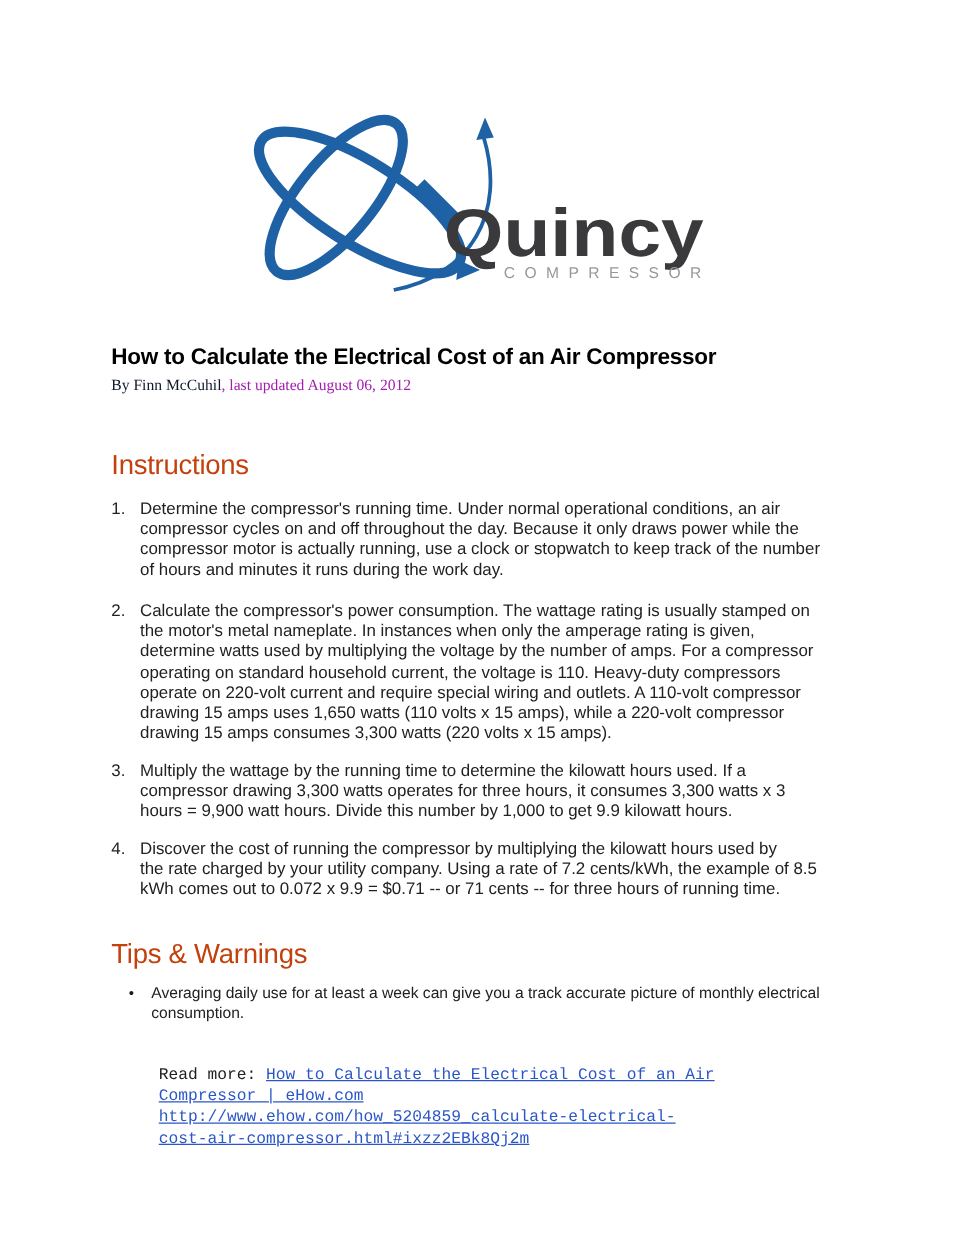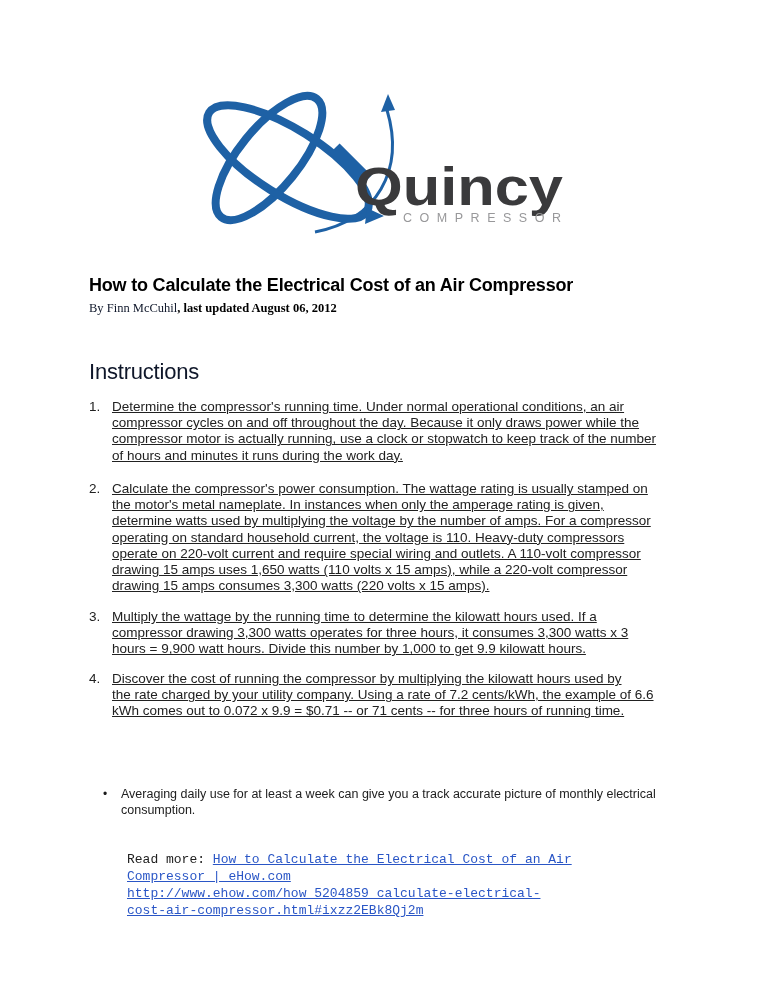--- a/index.html
+++ b/index.html
@@ -16,31 +16,31 @@
   .doc-title {
     position: absolute; left: 89px; top: 274px; width: 600px;
     margin: 0; font-size: 18px; font-weight: bold; color: #000;
     letter-spacing: -0.2px; line-height: 22px;
   }
   .byline {
     position: absolute; left: 89px; top: 300px; margin: 0;
     font-family: "Liberation Serif", serif; font-size: 12.5px; line-height: 16px;
   }
   .byline .author { color: #0f172a; }
-  .byline .updated { color: #000000; font-weight: bold; }
+  .byline .updated { color: #a21caf; font-weight: normal; }
   .h2 {
     position: absolute; left: 89px; margin: 0;
-    font-size: 22px; font-weight: 400; color: #0f172a; letter-spacing: -0.2px;
+    font-size: 22px; font-weight: 400; color: #c2410c; letter-spacing: -0.2px;
     line-height: 27px;
   }
   .h2.instructions { top: 358px; }
   .h2.tips { top: 749px; }
   .li { position: absolute; left: 89px; display: flex; }
   .li .num { width: 23px; flex: none; font-size: 13.5px; line-height: 16.2px; }
-  .li .txt { flex: 1; font-size: 13.5px; line-height: 16.2px; white-space: pre-line; text-decoration: underline; }
+  .li .txt { flex: 1; font-size: 13.5px; line-height: 16.2px; white-space: pre-line; }
   .li.step1 { top: 399px; }
   .li.step2 { top: 481px; }
   .li.step3 { top: 609px; }
   .li.step4 { top: 671px; }
   .bullet-row { position: absolute; left: 103px; top: 786px; display: flex; }
   .bullet-row .dot { width: 18px; flex: none; font-size: 12px; line-height: 16px; color: #1a1a1a; }
   .bullet-row .txt { font-size: 12.5px; line-height: 16px; white-space: pre-line; }
   .readmore {
     position: absolute; left: 127px; top: 851px; width: 452px;
     font-size: 13px; line-height: 17px; overflow-wrap: break-word; font-family: Liberation Mono, monospace;
@@ -98,24 +98,25 @@
   </div>
   <div class="li step3">
     <span class="num">3.</span>
     <span class="txt">Multiply the wattage by the running time to determine the kilowatt hours used. If a
 compressor drawing 3,300 watts operates for three hours, it consumes 3,300 watts x 3
 hours = 9,900 watt hours. Divide this number by 1,000 to get 9.9 kilowatt hours.</span>
   </div>
   <div class="li step4">
     <span class="num">4.</span>
     <span class="txt">Discover the cost of running the compressor by multiplying the kilowatt hours used by
-the rate charged by your utility company. Using a rate of 7.2 cents/kWh, the example of 6.6
+the rate charged by your utility company. Using a rate of 7.2 cents/kWh, the example of 8.5
 kWh comes out to 0.072 x 9.9 = $0.71 -- or 71 cents -- for three hours of running time.</span>
   </div>
 
+  <h2 class="h2 tips">Tips &amp; Warnings</h2>
 
   <div class="bullet-row">
     <span class="dot">•</span>
     <span class="txt">Averaging daily use for at least a week can give you a track accurate picture of monthly electrical
 consumption.</span>
   </div>
 
   <div class="readmore"><span>Read more: </span><a>How to Calculate the Electrical Cost of an Air Compressor | eHow.com</a> <a>http://www.ehow.com/how_5204859_calculate-electrical-cost-air-compressor.html#ixzz2EBk8Qj2m</a></div>
 
 </div>

